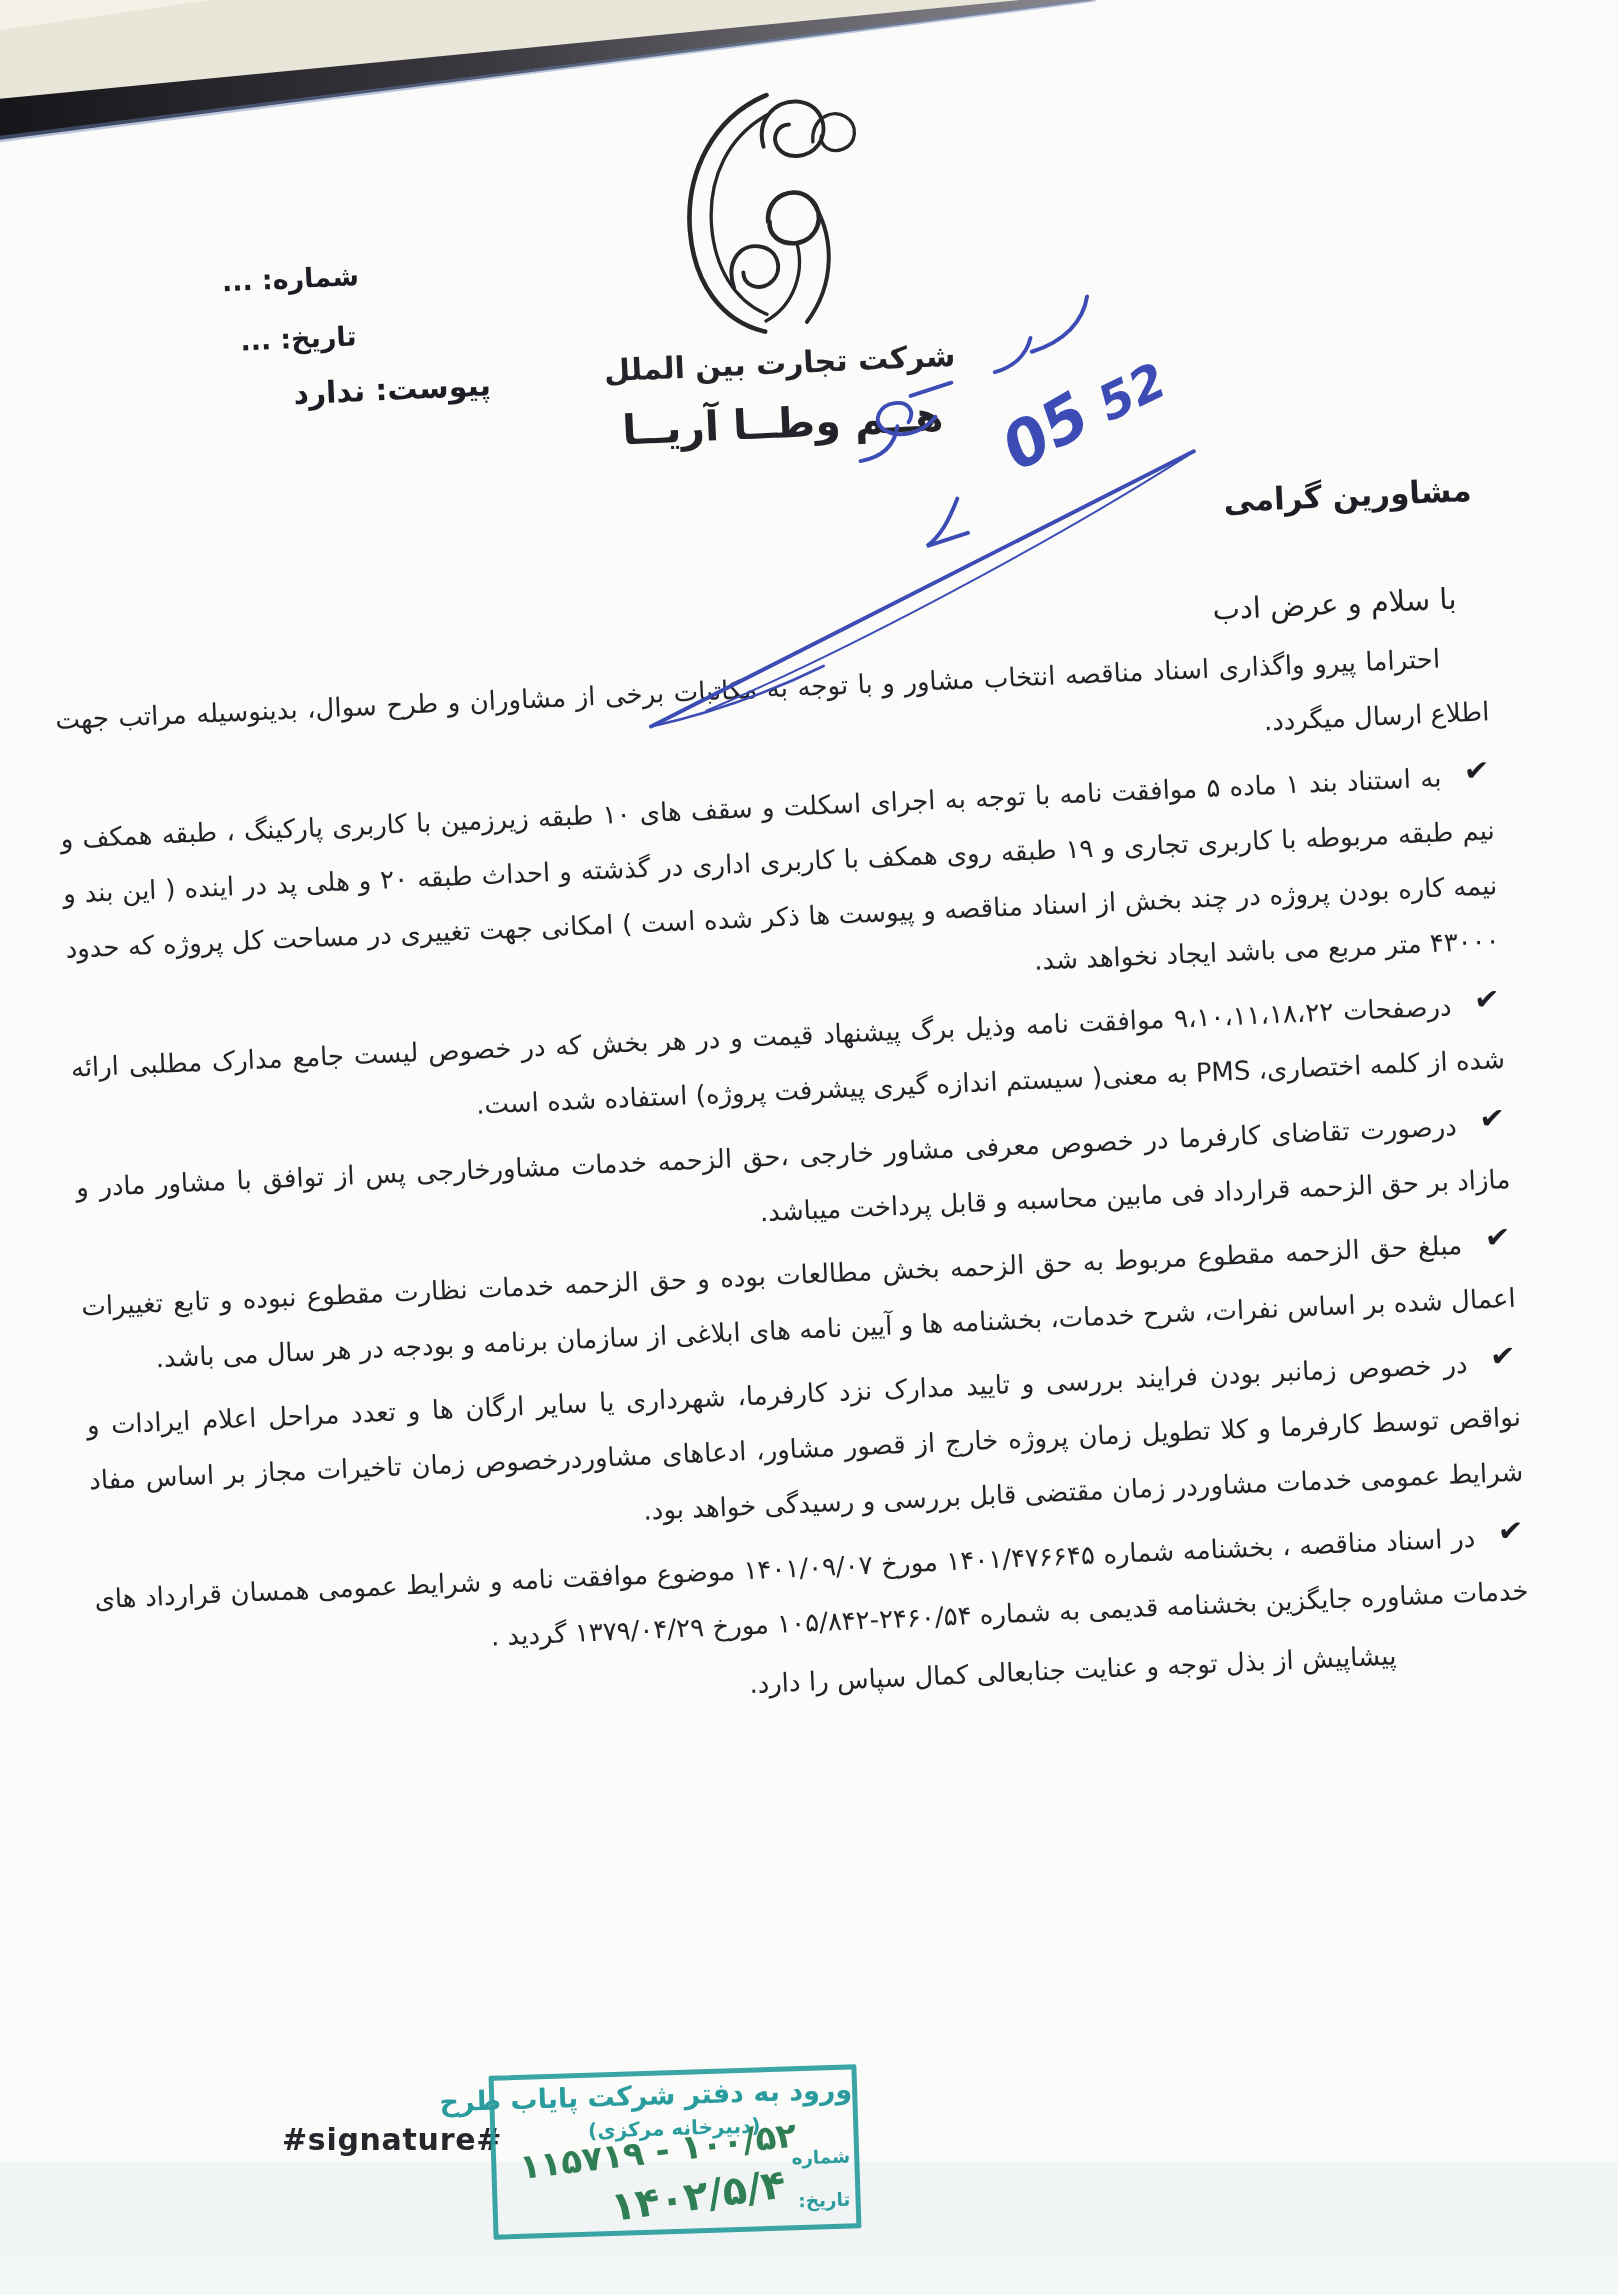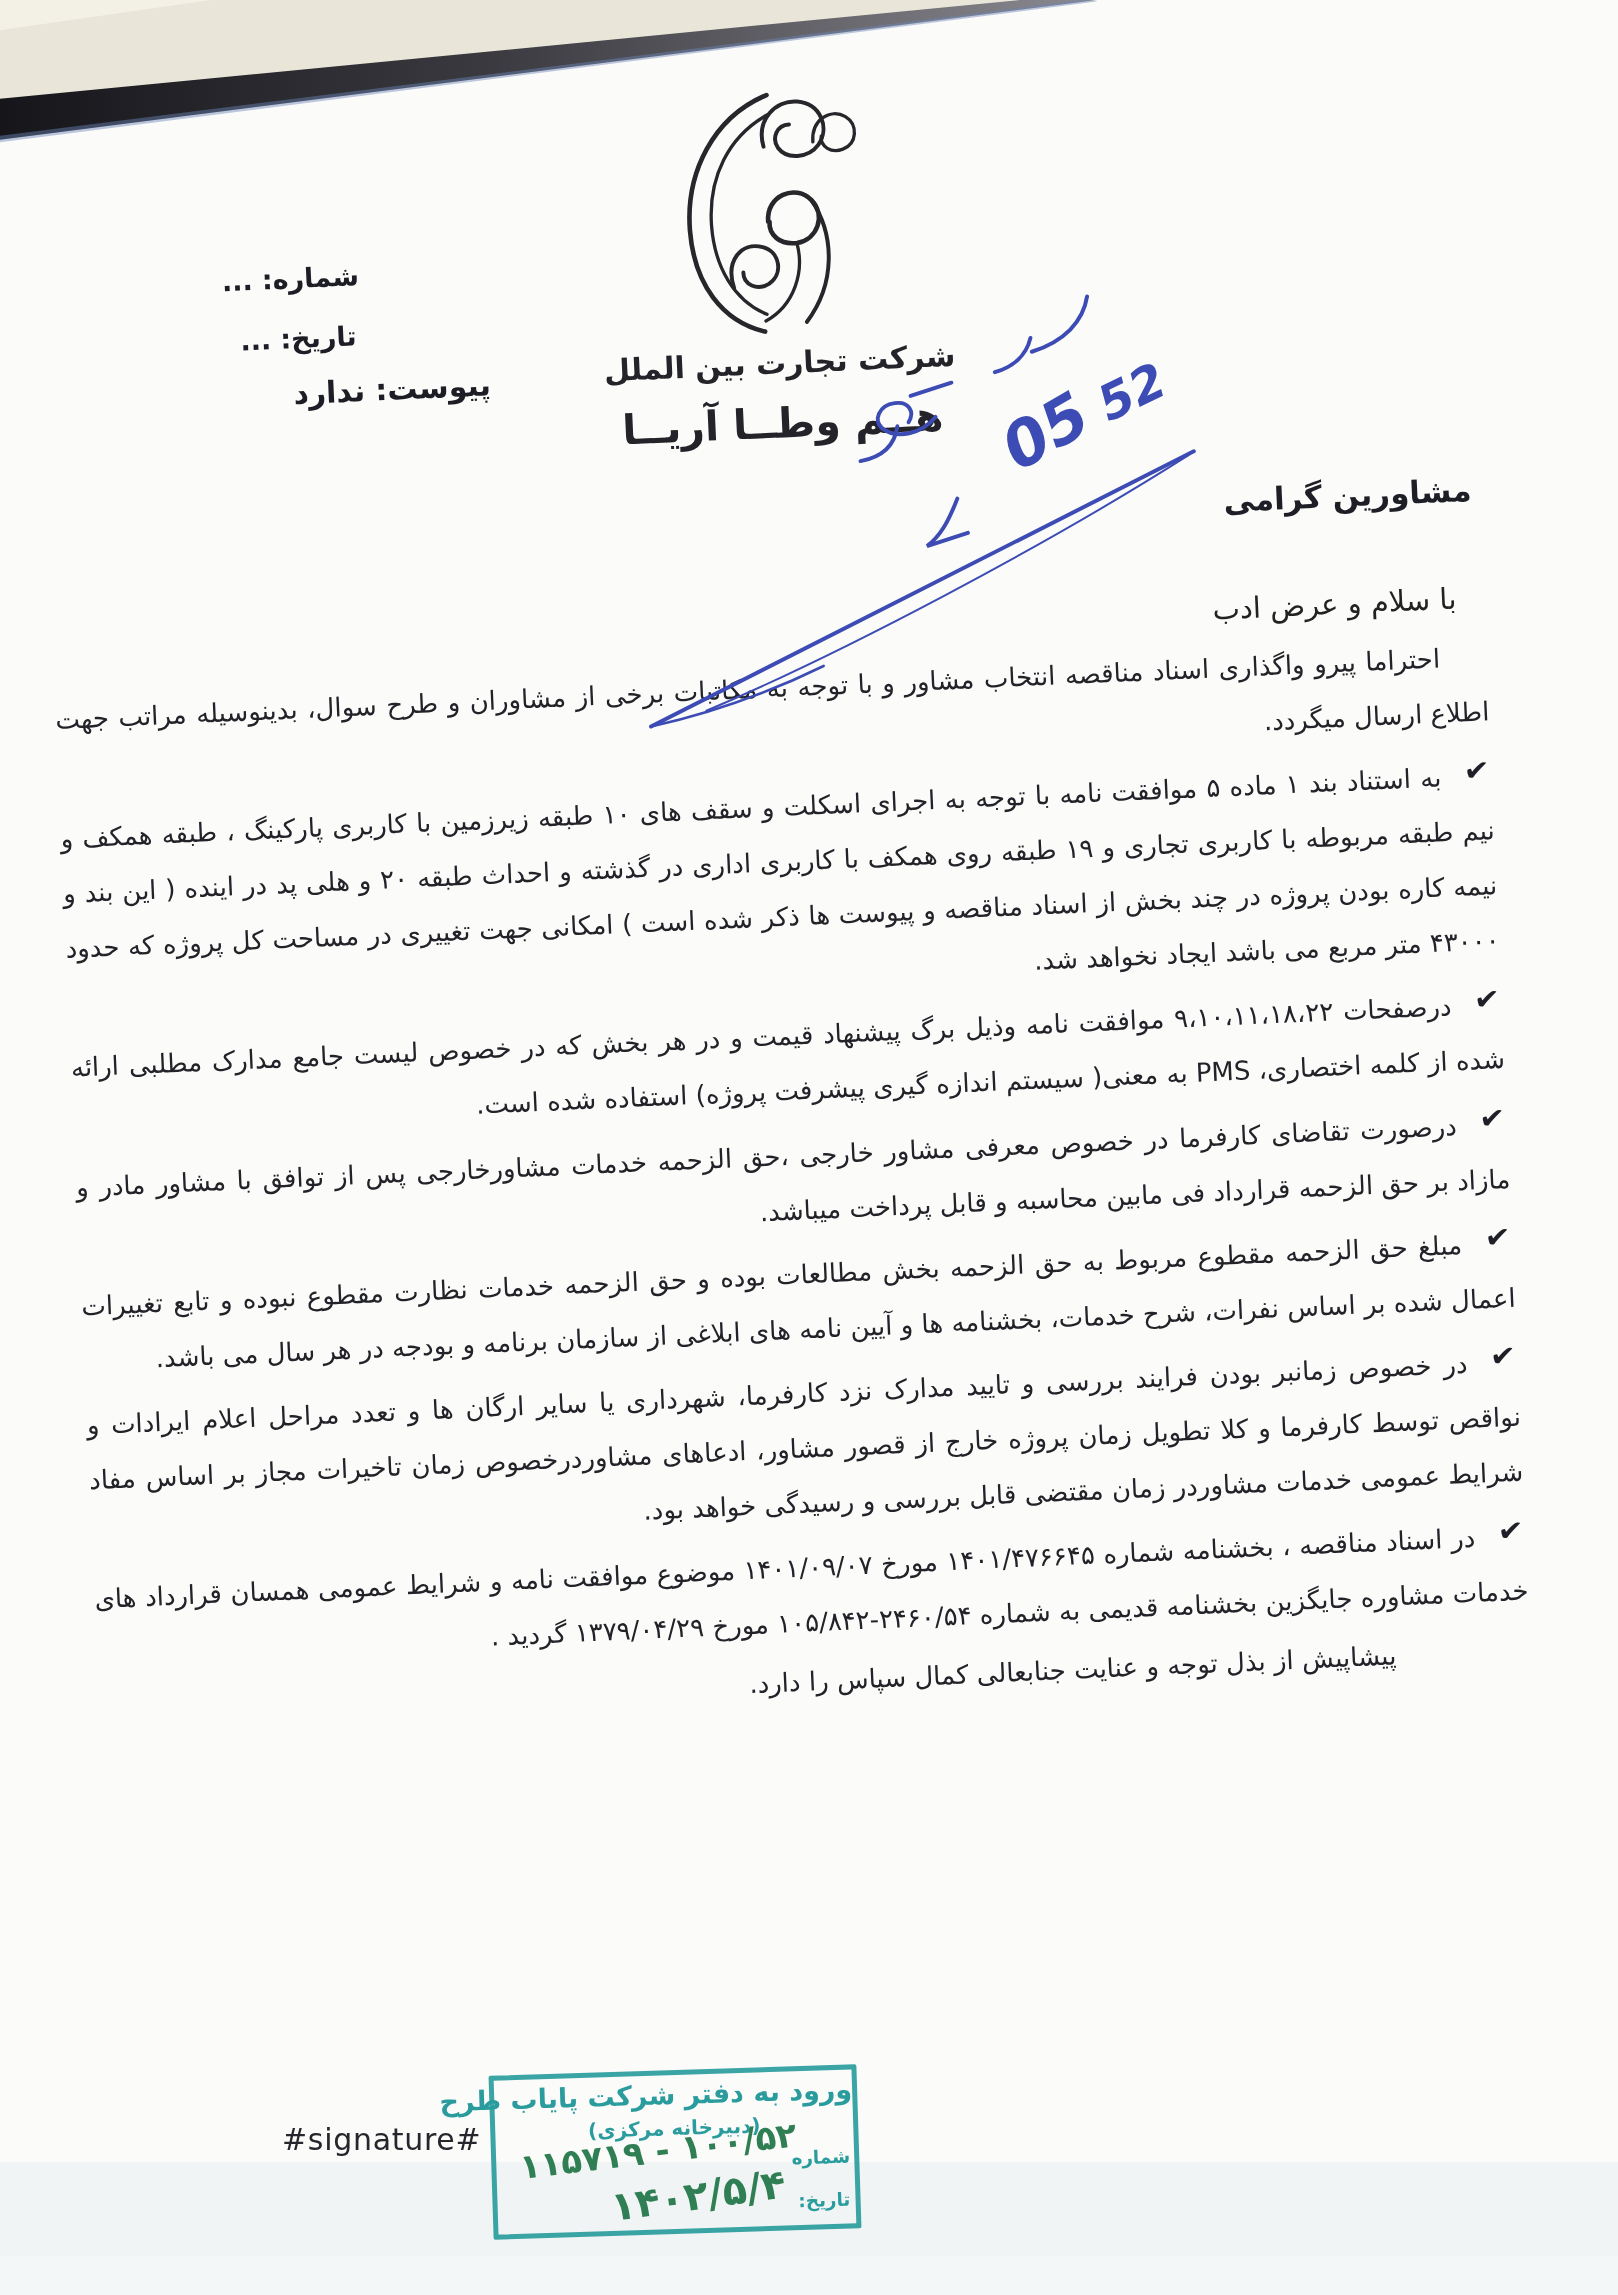--- a/index.html
+++ b/index.html
@@ -43,21 +43,21 @@
   .body-text p{margin:0;}
   .intro{text-indent:47px;margin-bottom:6.6px !important;}
   .bullet{position:relative;text-indent:51px;margin-top:9.2px !important;}
   .check{
     position:absolute;right:2.6px;top:-6.6px;text-indent:0;
     font-size:30px;font-weight:bold;color:#1f1f27;transform:rotate(6deg);
   }
   .closing{text-align:right;padding-left:0;padding-right:135px;margin-top:4px !important;text-align:right !important;}
 
   
-  .sig{position:absolute;left:282px;top:2122px;font-size:30px;font-weight:400;
+  .sig{position:absolute;left:282px;top:2122px;font-size:30px;font-weight:700;
     color:#26262c;direction:ltr;letter-spacing:0.7px;}
 
   
   .stamp{
     position:absolute;left:491px;top:2070px;width:358px;height:154px;
     border:5.3px solid rgba(42,156,157,.92);border-radius:2px;
     transform:rotate(-1.8deg);color:#2a9c9d;
   }
   .stamp .st-title{position:absolute;top:4px;left:0;width:100%;text-align:center;
     font-size:27px;font-weight:bold;white-space:nowrap;}

